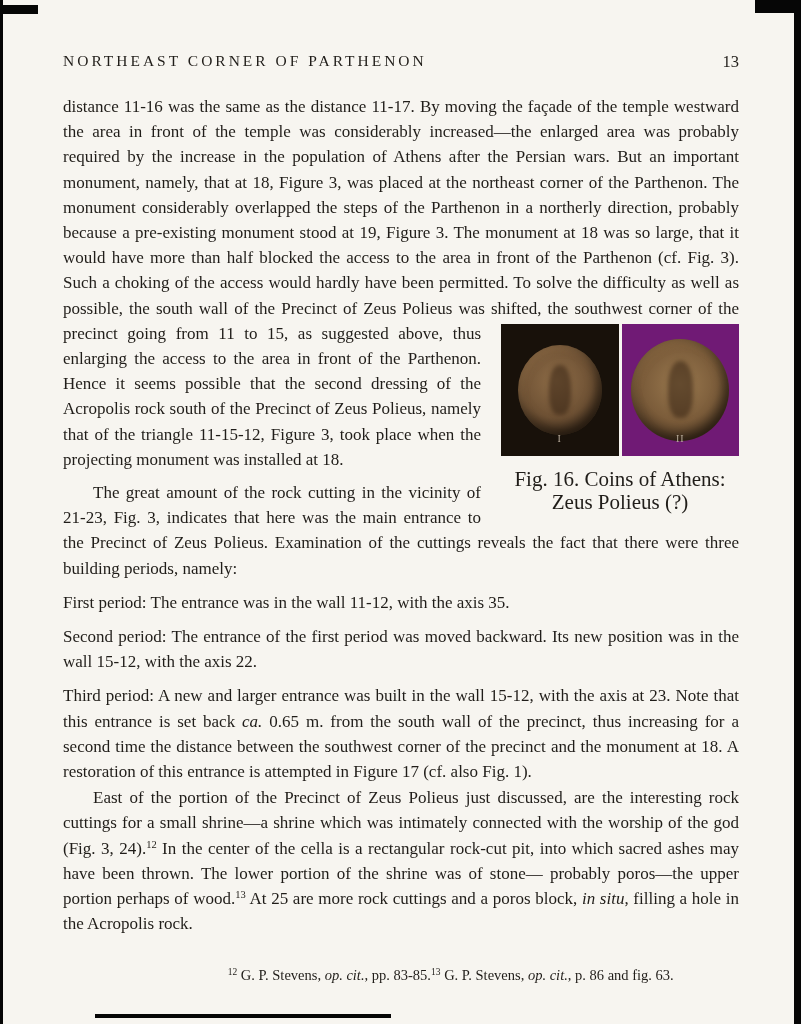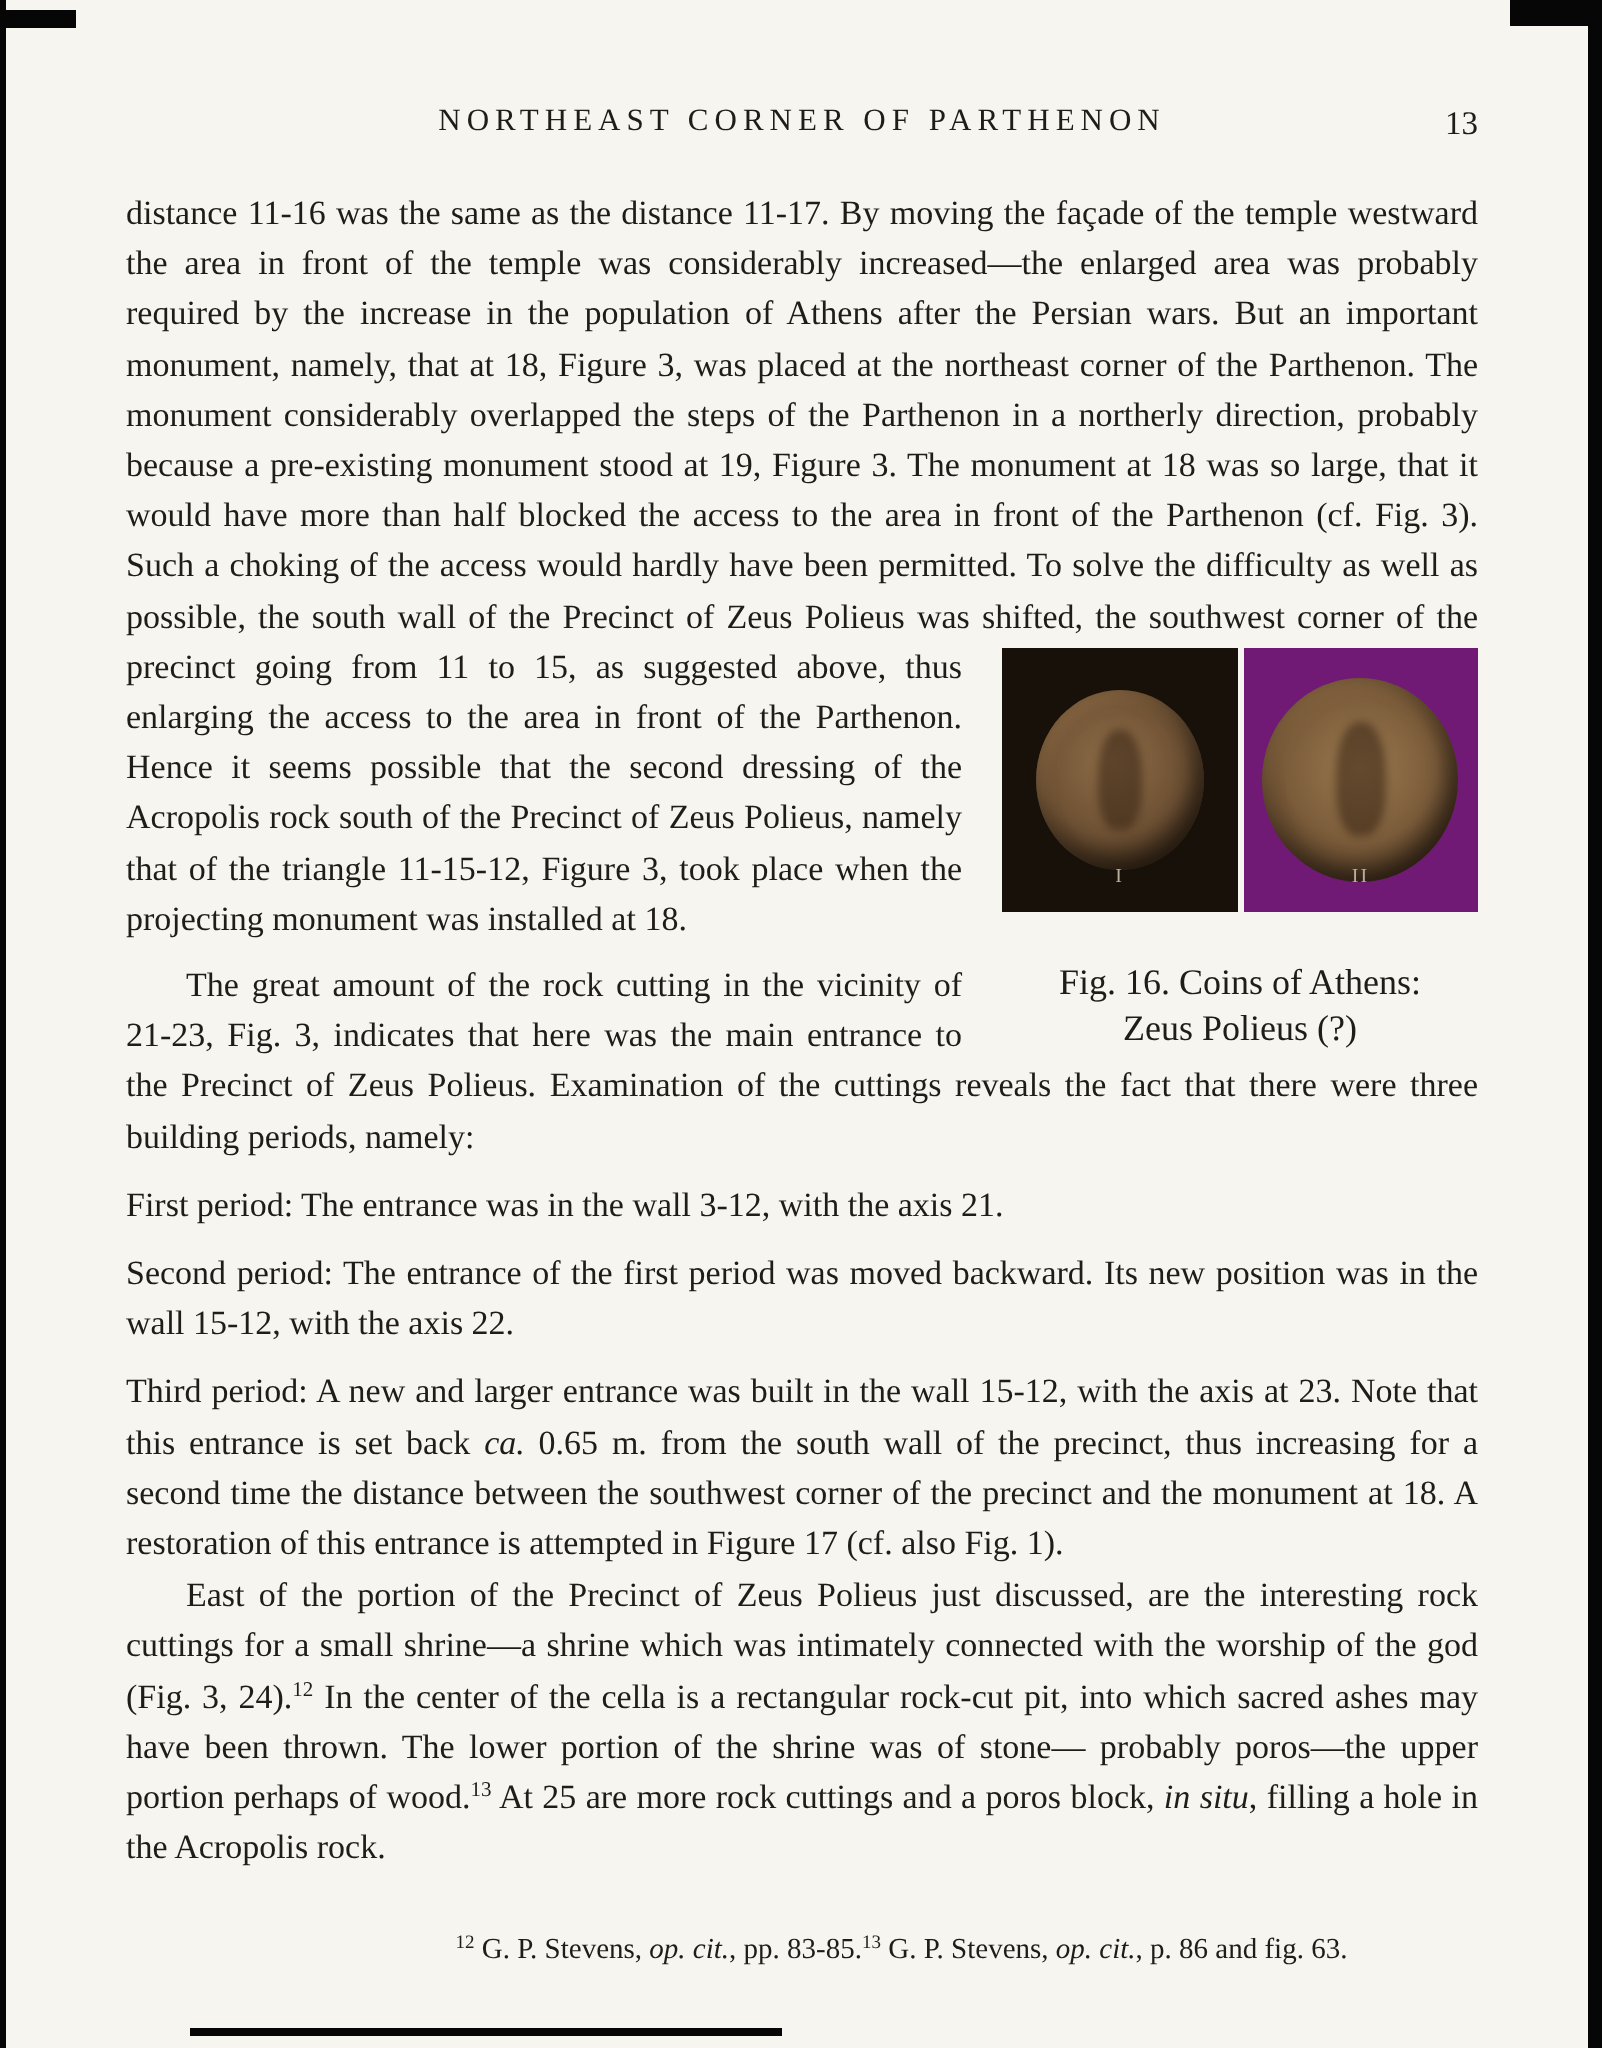--- a/index.html
+++ b/index.html
@@ -25,21 +25,21 @@
   .mark-bottom    { left: 95px; bottom: 6px; width: 296px; height: 4px; }
 
   .content {
     position: absolute;
     left: 63px;
     top: 52px;
     width: 676px;
   }
   .running-head {
     position: relative;
-    text-align: center;
+    text-align: left;
     font-size: 15.5px;
     letter-spacing: 3px;
     margin-bottom: 24px;
     white-space: nowrap;
   }
   .page-number {
     position: absolute;
     right: 0;
     top: 0;
     letter-spacing: 0;
@@ -115,23 +115,23 @@
     bottom: 5px;
     left: 50%;
     transform: translateX(-50%);
     color: #b9ad9c;
     font-size: 10px;
     letter-spacing: 1px;
   }
   .caption {
     display: block;
     text-align: center;
-    font-size: 18px;
+    font-size: 21px;
     line-height: 23px;
-    margin-top: 24px;
+    margin-top: 12px;
     text-indent: 0;
   }
   .caption-line { display: block; }
 
   .footnotes {
     display: flex;
     margin-top: 28px;
     font-size: 14.5px;
     line-height: 20px;
   }
@@ -181,21 +181,21 @@
             </span>
             <span class="caption">
               <span class="caption-line">Fig. 16. Coins of Athens:</span>
               <span class="caption-line">Zeus Polieus (?)</span>
             </span>
           </span><span>thus enlarging the access to the area in front of the Parthenon.  Hence it seems possible that the second dressing of the Acropolis rock south of the Precinct of Zeus Polieus, namely that of the triangle 11-15-12, Figure 3, took place when the projecting monument was installed at 18.</span>
       </p>
 
       <p class="indent gap-small">The great amount of the rock cutting in the vicinity of 21-23, Fig. 3, indicates that here was the main entrance to the Precinct of Zeus Polieus.  Examination of the cuttings reveals the fact that there were three building periods, namely:</p>
 
-      <p class="gap-mid clear-fig">First period:  The entrance was in the wall 3-12, with the axis 21.</p>
+      <p class="gap-mid clear-fig">First period:  The entrance was in the wall 11-12, with the axis 35.</p>
 
       <p class="gap-mid">Second period:  The entrance of the first period was moved backward.  Its new position was in the wall 15-12, with the axis 22.</p>
 
       <p class="gap-mid"><span>Third period:  A new and larger entrance was built in the wall 15-12, with the axis at 23.  Note that this entrance is set back </span><i>ca.</i><span> 0.65 m. from the south wall of the precinct, thus increasing for a second time the distance between the southwest corner of the precinct and the monument at 18.  A restoration of this entrance is attempted in Figure 17 (cf. also Fig. 1).</span></p>
 
       <p class="indent gap-big"><span>East of the portion of the Precinct of Zeus Polieus just discussed, are the interesting rock cuttings for a small shrine—a shrine which was intimately connected with the worship of the god (Fig. 3, 24).</span><sup>12</sup><span>  In the center of the cella is a rectangular rock-cut pit, into which sacred ashes may have been thrown.  The lower portion of the shrine was of stone— probably poros—the upper portion perhaps of wood.</span><sup>13</sup><span>  At 25 are more rock cuttings and a poros block, </span><i>in situ</i><span>, filling a hole in the Acropolis rock.</span></p>
 
       <div class="footnotes">
         <div class="footnote footnote-left"><sup>12</sup><span> G. P. Stevens, </span><i>op. cit.</i><span>, pp. 83-85.</span></div>
         <div class="footnote"><sup>13</sup><span> G. P. Stevens, </span><i>op. cit.</i><span>, p. 86 and fig. 63.</span></div>

